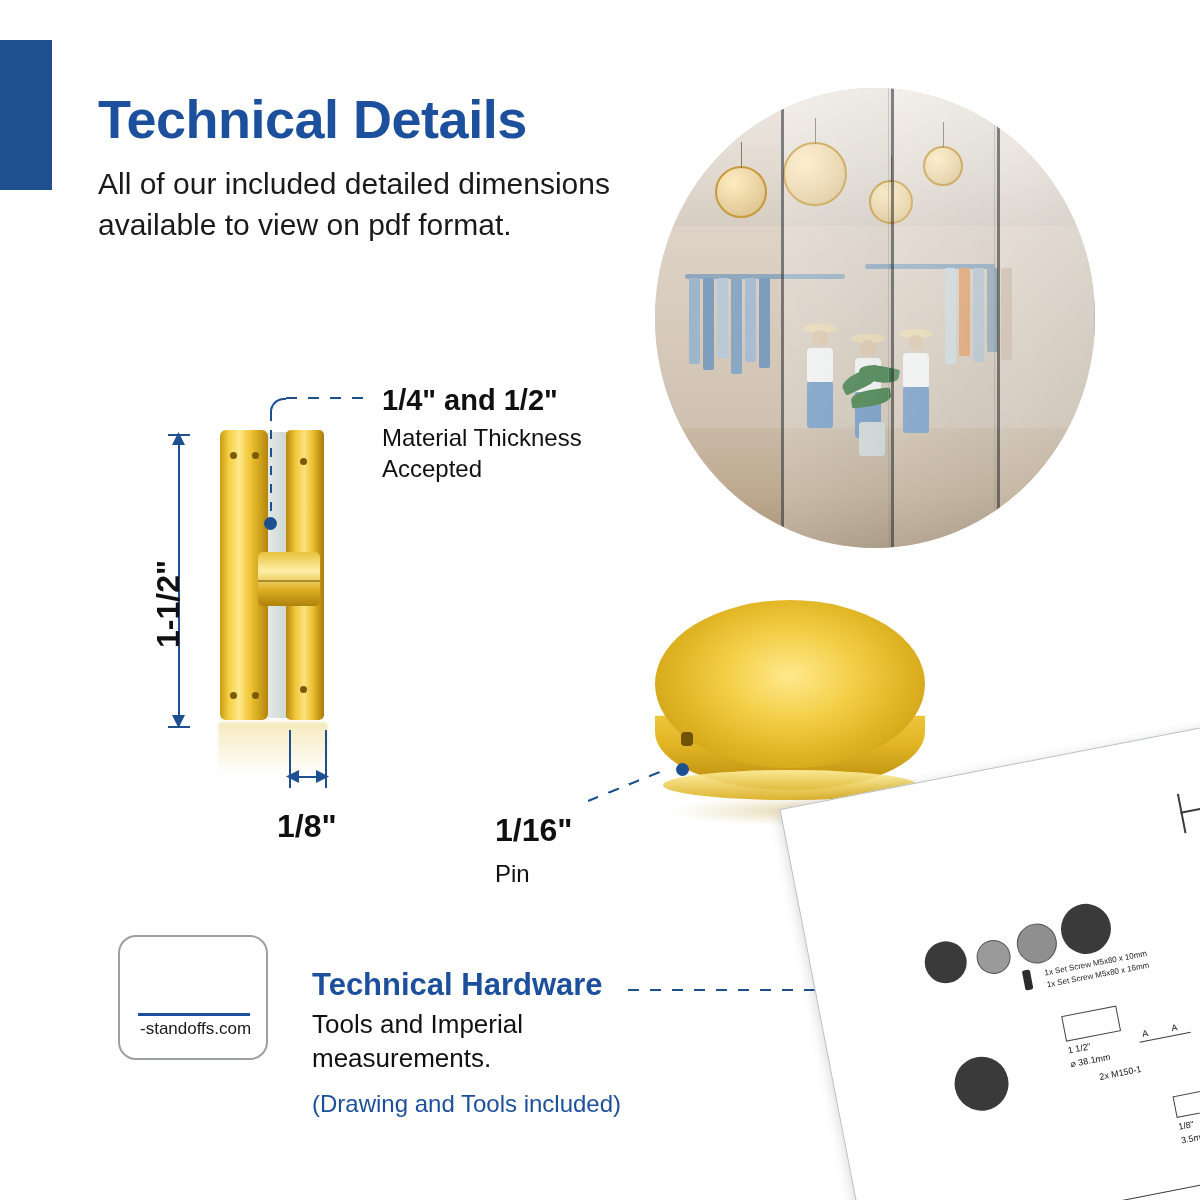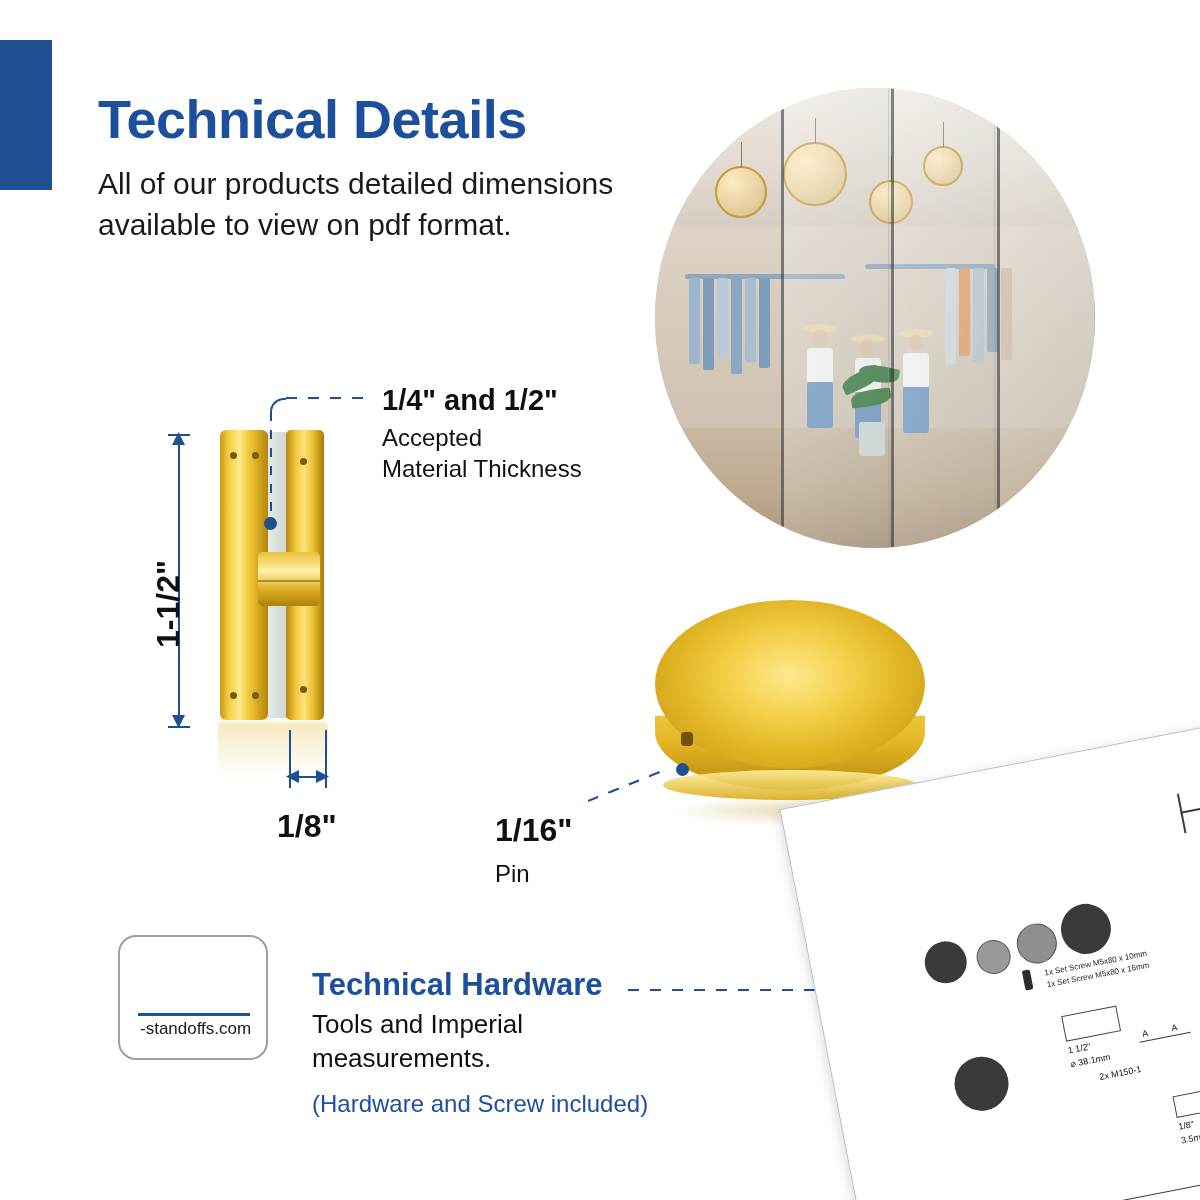--- a/index.html
+++ b/index.html
@@ -254,21 +254,21 @@
   .mini-dim { position:absolute; font-size:9px; color:#111; white-space:nowrap; }
 </style>
 </head>
 <body>
 
 <div class="page">
 
   <div class="accent-bar"></div>
 
   <div class="headline">Technical Details</div>
-  <div class="subhead">All of our products detailed dimensions available to view on pdf format.</div>
+  <div class="subhead">All of our included detailed dimensions available to view on pdf format.</div>
 
   <div class="photo-circle">
     <div class="photo-inner">
       <div class="ph-ceiling"></div>
       <div class="ph-mid"></div>
       <div class="ph-floor"></div>
 
       <div class="ph-light" style="left:60px;top:78px;width:52px;height:52px;"></div>
       <div class="ph-light" style="left:128px;top:54px;width:64px;height:64px;"></div>
       <div class="ph-light" style="left:214px;top:92px;width:44px;height:44px;"></div>
@@ -357,22 +357,22 @@
     <polygon points="15,7.5 2,14 2,1" fill="#1d4f91"></polygon>
   </svg>
   <div class="label-18">1/8"</div>
 
   <div class="callout-dot" style="left:264px;top:517px;"></div>
   <div class="dash-v" style="left:270px;top:412px;height:108px;"></div>
   <div class="corner-curve" style="left:270px;top:398px;"></div>
   <div class="dash-h" style="left:286px;top:397px;width:86px;"></div>
   <div class="callout-title" style="left:382px;top:384px;">1/4" and 1/2"</div>
   <div class="callout-sub" style="left:382px;top:422px;">
+    <div>Material Thickness</div>
     <div>Accepted</div>
-    <div>Material Thickness</div>
   </div>
 
   <div class="cap">
     <div class="cap-side"></div>
     <div class="cap-bottom-shine"></div>
     <div class="cap-top"></div>
     <div class="cap-pin"></div>
     <div class="cap-shadow"></div>
   </div>
 
@@ -384,21 +384,21 @@
   <div class="logo-box">
     <div class="logo-underline"></div>
     <div class="logo-sub">-standoffs.com</div>
   </div>
 
   <div class="td-title">Technical Hardware</div>
   <div class="td-sub">
     <div>Tools and Imperial</div>
     <div>measurements.</div>
   </div>
-  <div class="td-note">(Hardware and Screw included)</div>
+  <div class="td-note">(Drawing and Tools included)</div>
 
   <div class="dash-h" style="left:628px;top:989px;width:222px;"></div>
   <div class="callout-dot" style="left:852px;top:983px;"></div>
 
   <div class="sheet">
     <div class="sheet-inner">
 
       <div class="sh-circle" style="left:112px;top:160px;width:42px;height:42px;background:#3a3a3a;"></div>
       <div class="sh-circle" style="left:164px;top:168px;width:34px;height:34px;background:#9a9a9a;border:1px solid #555;"></div>
       <div class="sh-circle" style="left:206px;top:160px;width:40px;height:40px;background:#8f8f8f;border:1px solid #555;"></div>

